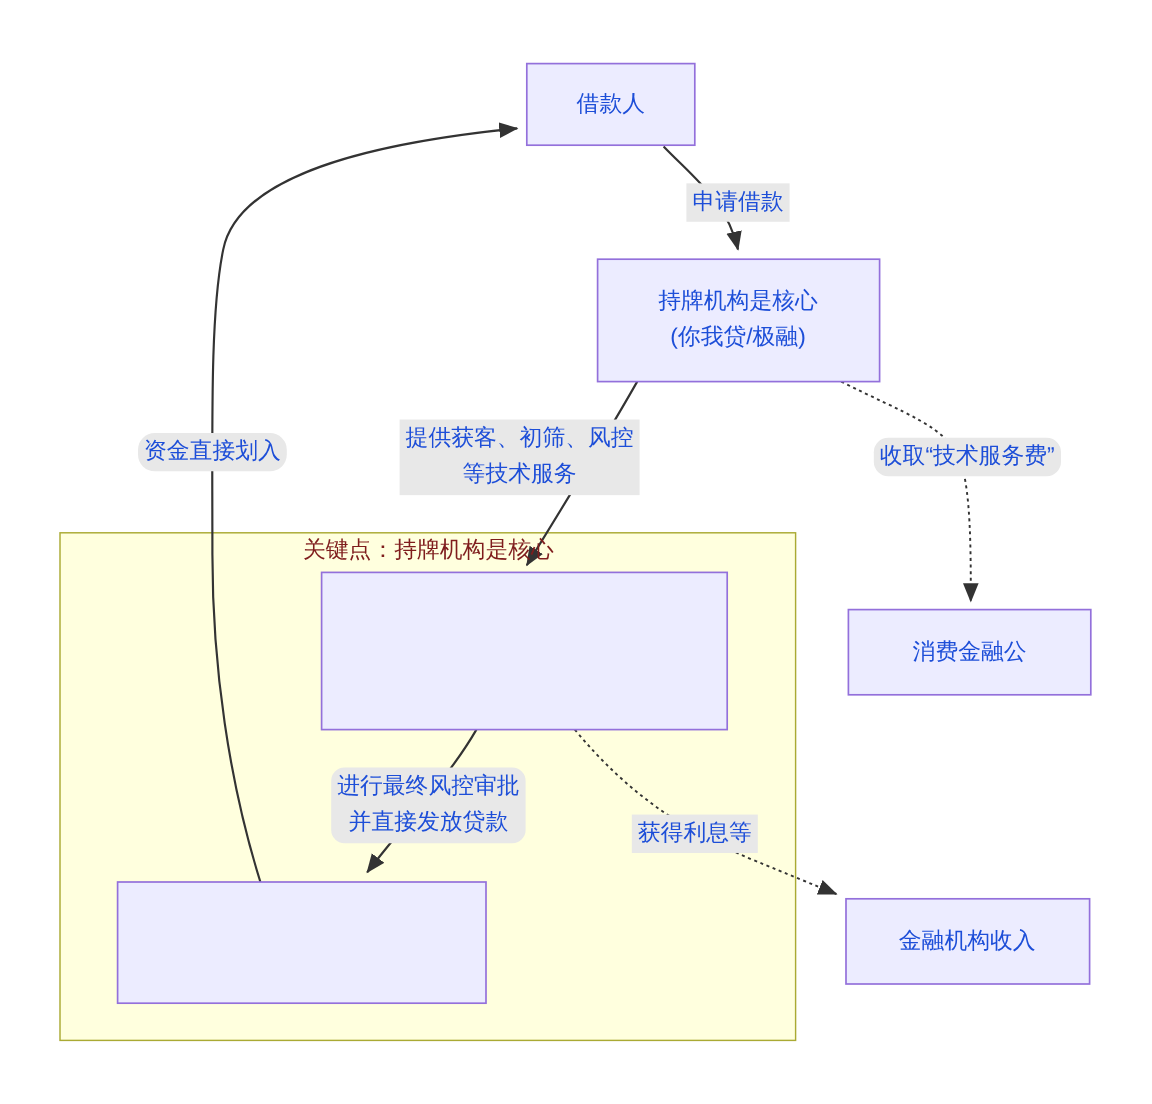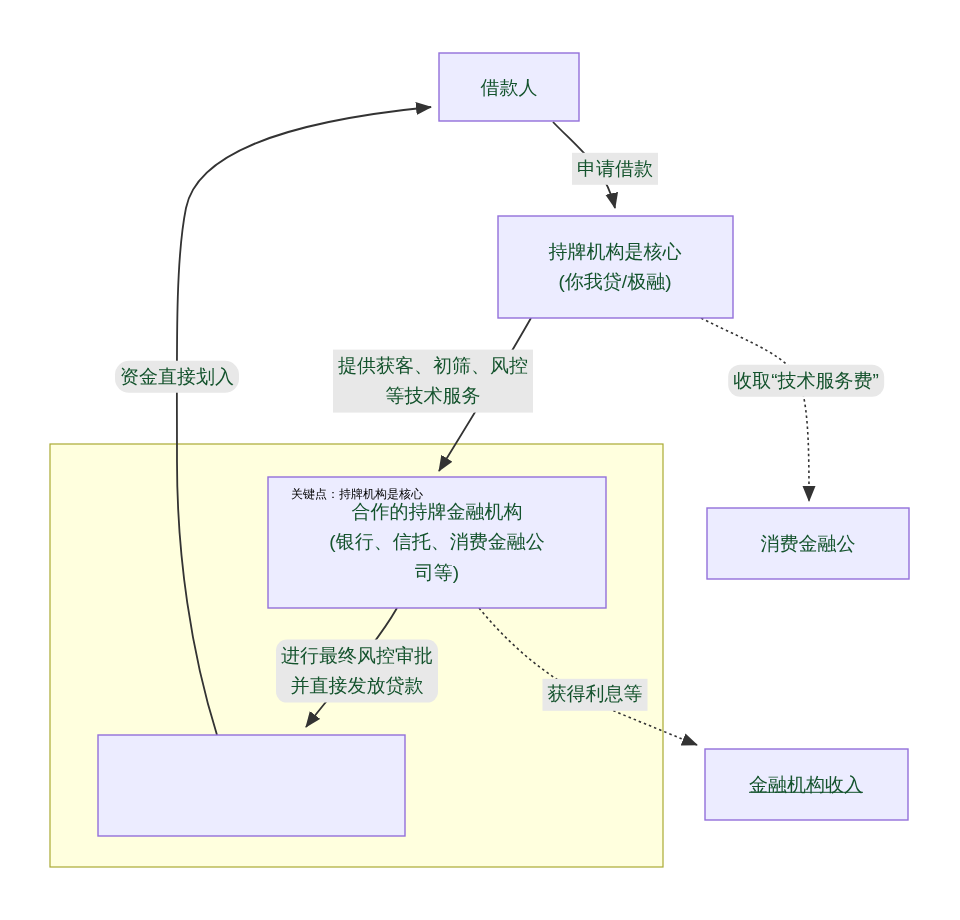--- a/index.html
+++ b/index.html
@@ -14,37 +14,36 @@
   svg { display: block; }
 
   .node-rect { fill: #ECECFF; stroke: #9370DB; stroke-width: 1.4; }
   .cluster-rect { fill: #FFFFDE; stroke: #AAAA33; stroke-width: 1.2; }
   .edge { fill: none; stroke: #333333; stroke-width: 1.8; }
   .edge.dotted { stroke-dasharray: 2.5 3; stroke-width: 1.6; }
 
   .lbl {
     position: absolute;
     transform: translate(-50%, -50%);
-    color: #14532d;
+    color: #1d4ed8;
     font-size: 19px;
     line-height: 1.6;
     text-align: center;
     white-space: pre-line;
     width: max-content;
     max-width: 330px;
   }
   .node-label { pointer-events: none; }
   .edge-label {
     background: #e8e8e8;
     padding: 1px 5px;
   }
   .cluster-title {
-    font-size: 12px;
-    color: #000000;
-    margin-top: 36px;
+    font-size: 19px;
+    color: #7f1d1d;
   }
 </style>
 </head>
 <body>
 
 <div id="canvas">
 
   <svg width="960" height="920" viewBox="0 0 960 920">
     <defs>
       <marker id="arrowhead" markerUnits="userSpaceOnUse" markerWidth="18" markerHeight="15" refX="15" refY="6.5" orient="auto">
@@ -68,27 +67,24 @@
     <rect class="node-rect" x="98" y="735" width="307" height="101"></rect>
     <rect class="node-rect" x="705" y="749" width="203" height="71"></rect>
   </svg>
 
   <div class="lbl cluster-title" style="left:357px; top:459px;">关键点：持牌机构是核心</div>
 
   <div class="lbl node-label" style="left:509px; top:88px;">借款人</div>
   <div class="lbl node-label" style="left:615px; top:267px;">持牌机构是核心
 (你我贷/极融)</div>
   <div class="lbl node-label" style="left:808px; top:544px;">消费金融公</div>
-  <div class="lbl node-label" style="left:437px; top:543px;">合作的持牌金融机构
-(银行、信托、消费金融公
-司等)</div>
-  <div class="lbl node-label" style="left:806px; top:785px;text-decoration:underline;">金融机构收入</div>
+  <div class="lbl node-label" style="left:806px; top:785px;">金融机构收入</div>
 
   <div class="lbl edge-label" style="left:615px; top:169px;text-align:right;">申请借款</div>
   <div class="lbl edge-label" style="left:433px; top:381px;">提供获客、初筛、风控
 等技术服务</div>
   <div class="lbl edge-label" style="left:806px; top:381px;border-radius:12px;">收取“技术服务费”</div>
   <div class="lbl edge-label" style="left:357px; top:671px;border-radius:11px;">进行最终风控审批
 并直接发放贷款</div>
-  <div class="lbl edge-label" style="left:595px; top:695px;font-family:Liberation Mono, monospace;">获得利息等</div>
+  <div class="lbl edge-label" style="left:579px; top:695px;">获得利息等</div>
   <div class="lbl edge-label" style="left:177px; top:377px;border-radius:14px;">资金直接划入</div>
 
 </div>
 
 </body></html>

